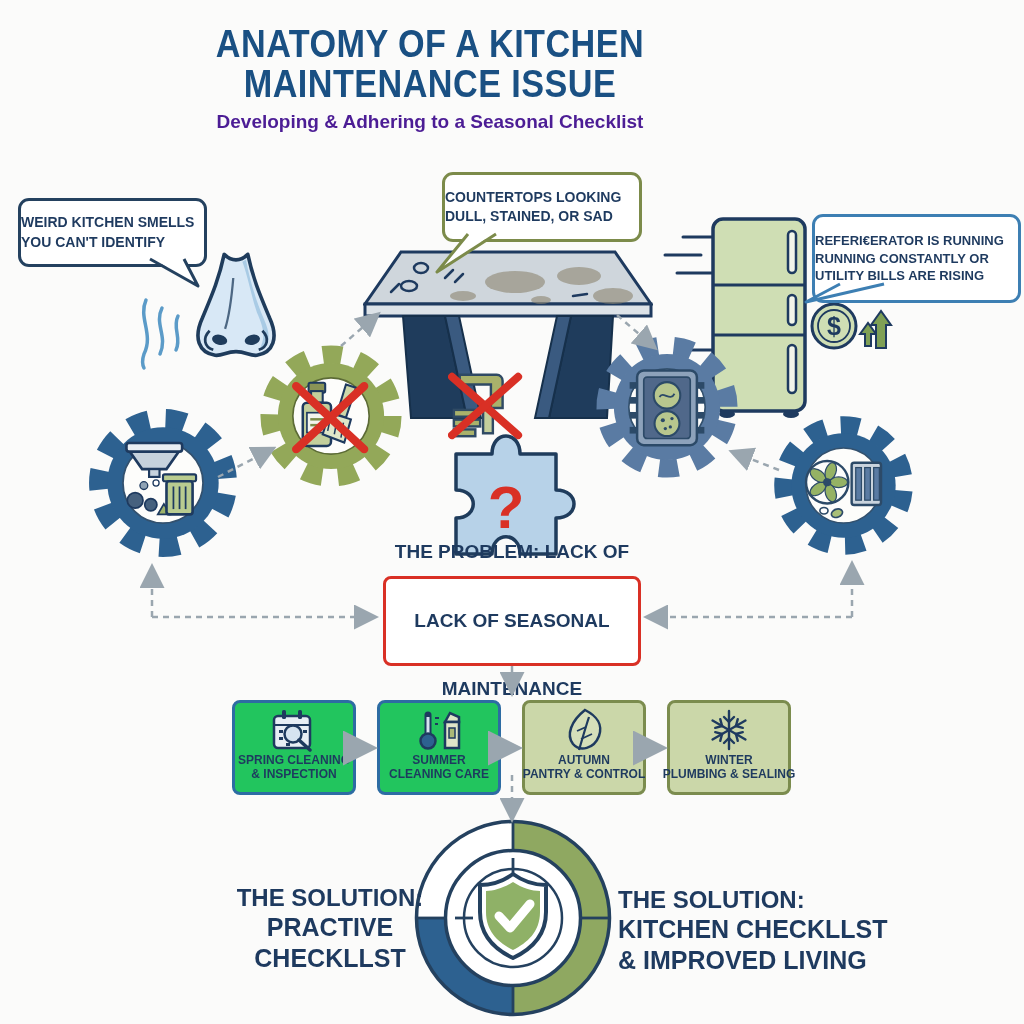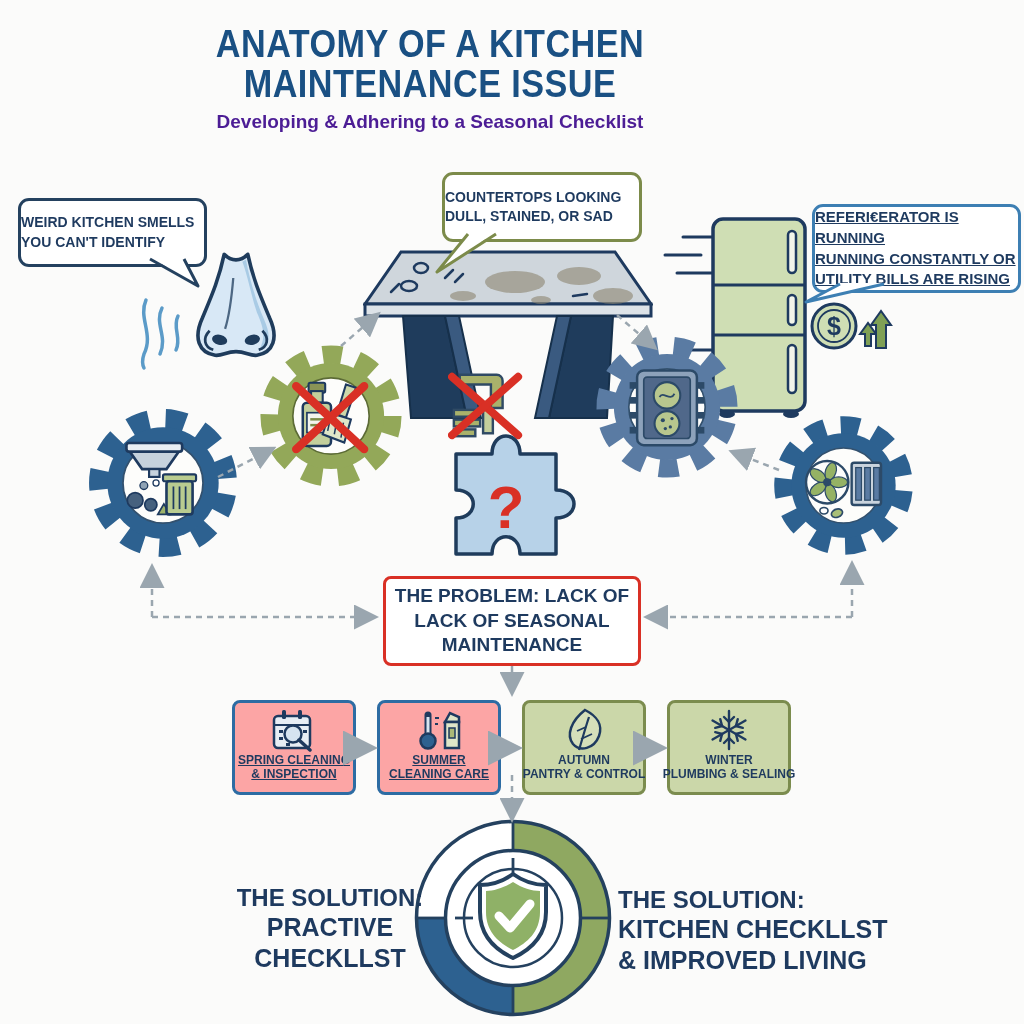--- a/index.html
+++ b/index.html
@@ -10,29 +10,29 @@
   #title{top:24px;left:0;width:860px;text-align:center;}
   .t-line{font-size:38px;font-weight:bold;color:#1a5083;line-height:1.06;letter-spacing:.5px;
           transform:scaleX(.9);transform-origin:center;}
   .t-sub{margin-top:6px;font-size:19px;font-weight:bold;color:#4c1d95;}
   
   .bubble{background:#fff;border:3px solid #24415f;border-radius:11px;
           display:flex;flex-direction:column;justify-content:center;font-weight:bold;z-index:3;}
   .bubble div{line-height:1.38;}
   #bubble-smells{left:18px;top:198px;width:183px;height:63px;font-size:14px;}
   #bubble-countertop{left:442px;top:172px;width:194px;height:64px;font-size:14px;border-color:#7c8b4a;}
-  #bubble-fridge{left:812px;top:204px;width:203px;height:83px;font-size:15px;border-color:#3d7fb3;text-decoration:underline;}
+  #bubble-fridge{left:812px;top:214px;width:203px;height:83px;font-size:13px;border-color:#3d7fb3;}
   
   #problem-box{left:383px;top:576px;width:258px;height:90px;box-sizing:border-box;background:#fff;
                border:3.5px solid #d93025;border-radius:8px;display:flex;flex-direction:column;
-               justify-content:center;text-align:center;font-weight:bold;font-size:19px;line-height:1.3;z-index:3;}
+               justify-content:center;text-align:center;font-weight:bold;font-size:19px;line-height:1.3;z-index:3;gap:44px;}
   
   .season{top:700px;width:124px;height:95px;box-sizing:border-box;border-radius:8px;border:3px solid;
           display:flex;flex-direction:column;align-items:center;justify-content:flex-start;z-index:3;}
-  .season.blue{background:#fca5a5;border-color:#2d6ca3;text-decoration:underline;}
+  .season.blue{background:#22c55e;border-color:#2d6ca3;}
   .season.green{background:#cbd7a9;border-color:#7b8c4e;}
   .season .ic{height:47px;display:flex;align-items:center;justify-content:center;margin-top:3px;}
   .season .lbl{font-size:12px;font-weight:bold;line-height:1.2;text-align:center;white-space:nowrap;}
   
   .sol{font-weight:bold;z-index:3;}
   #sol-left{left:205px;top:884px;width:250px;text-align:center;}
   #sol-right{left:618px;top:886px;width:270px;text-align:left;}
   .sol .big{font-size:24px;line-height:1.15;}
   .sol .small{font-size:25px;line-height:1.25;}
   svg{display:block;}

